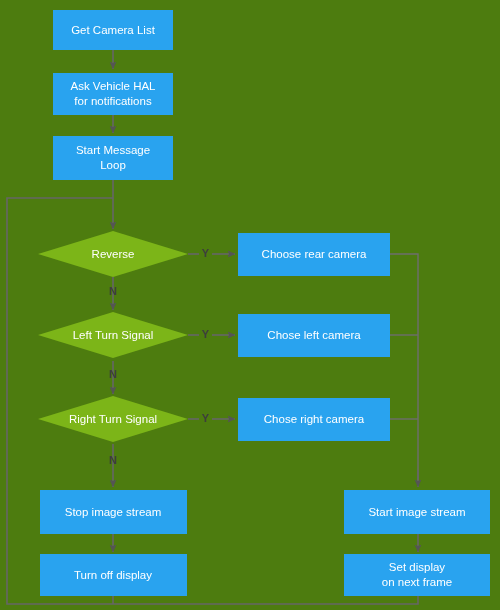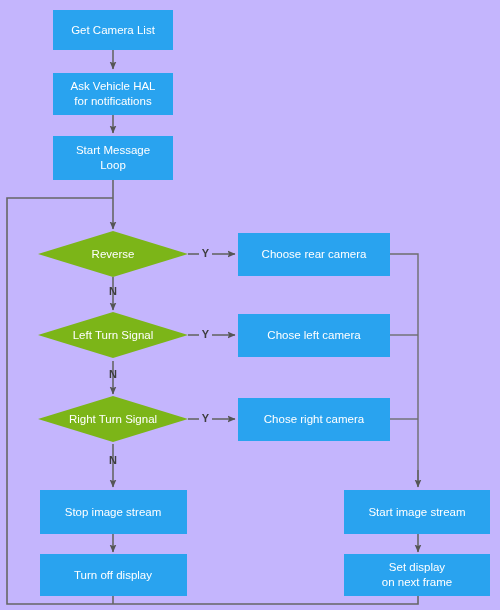--- a/index.html
+++ b/index.html
@@ -4,21 +4,21 @@
 <style>
   html, body {
     margin: 0;
     padding: 0;
     background: #ffffff;
   }
   #canvas {
     position: relative;
     width: 500px;
     height: 610px;
-    background: #c4b5fd;
+    background: #4d7c0f;
     font-family: "Liberation Sans", sans-serif;
     overflow: hidden;
   }
   svg.flow {
     position: absolute;
     left: 0;
     top: 0;
     width: 500px;
     height: 610px;
   }

